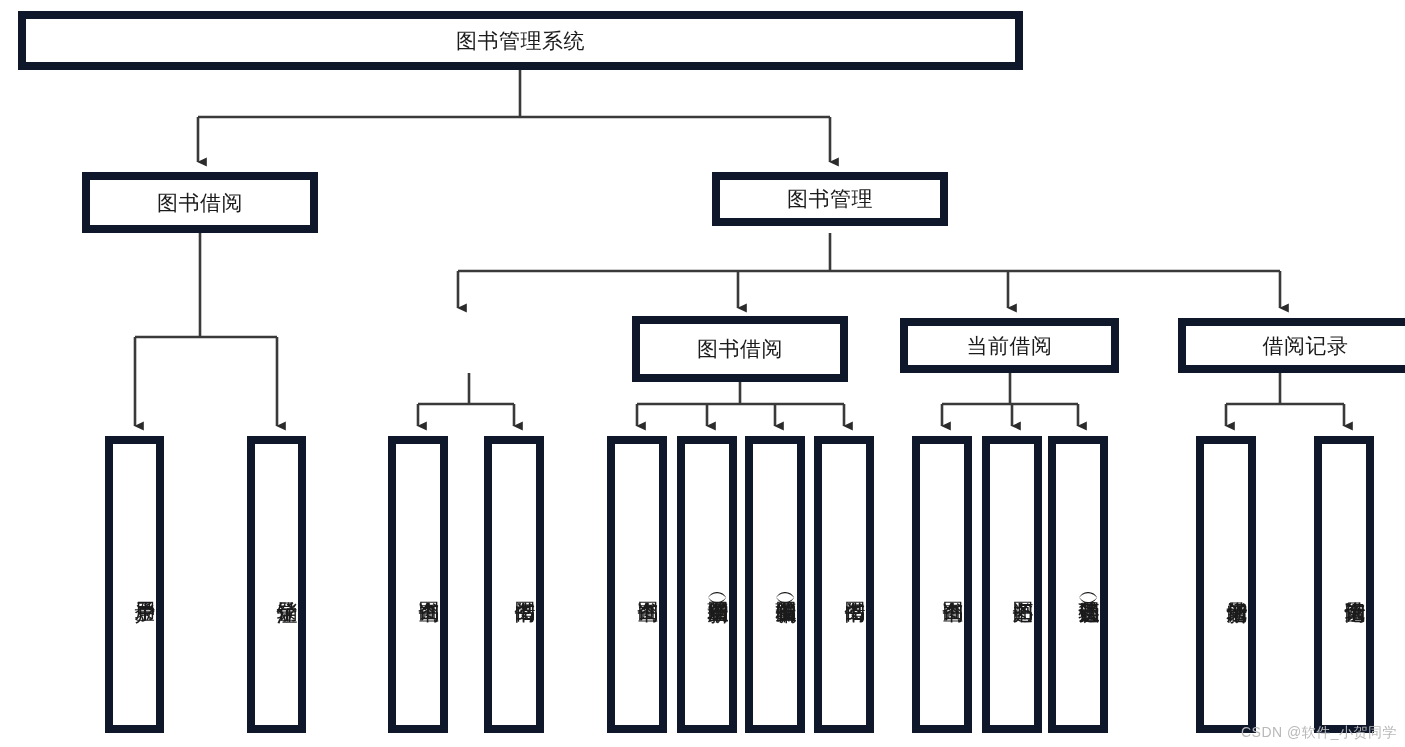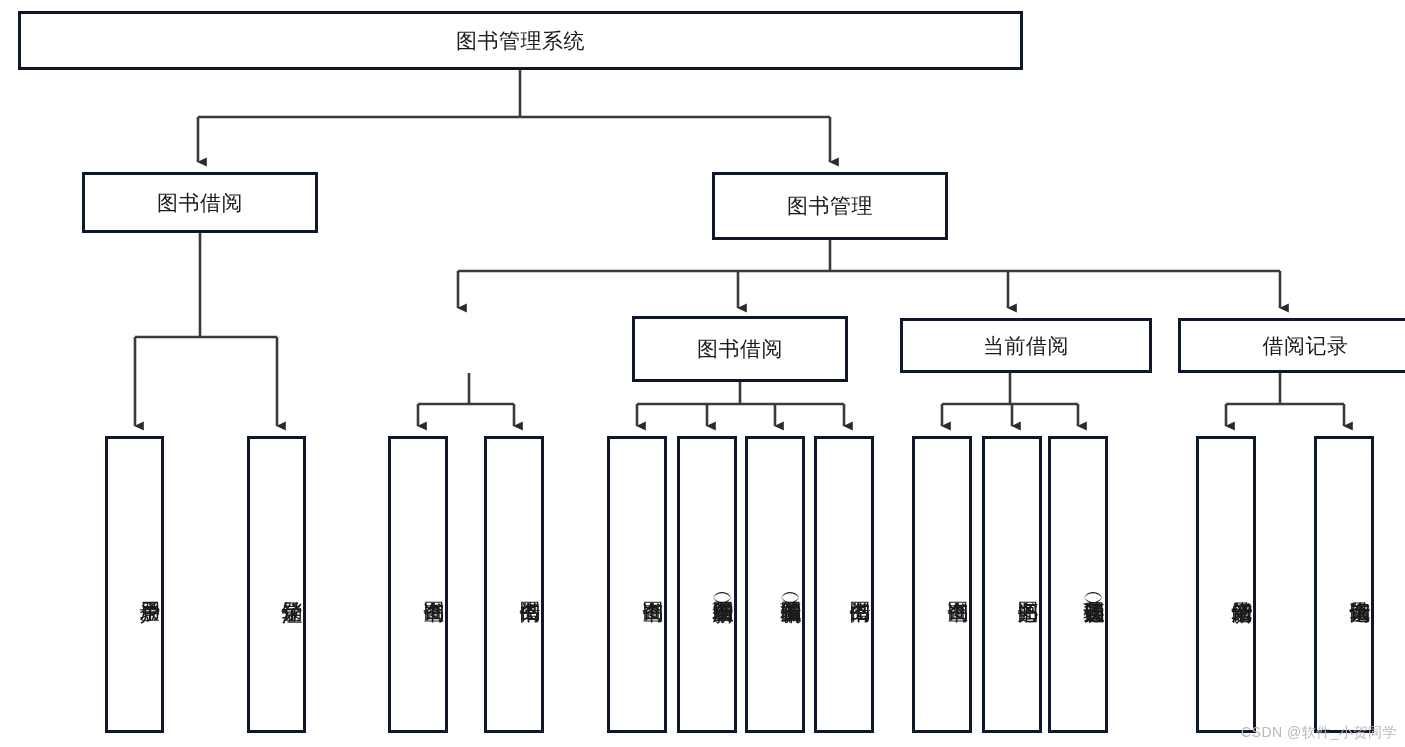--- a/index.html
+++ b/index.html
@@ -21,21 +21,21 @@
     position: absolute;
     left: 0;
     top: 0;
     width: 1405px;
     height: 747px;
     pointer-events: none;
   }
   .node {
     position: absolute;
     box-sizing: border-box;
-    border: 3px solid #0f172a;
+    border: 8px solid #0f172a;
     background: #ffffff;
     display: flex;
     align-items: center;
     justify-content: center;
     color: #1b1b1b;
   }
   .node.horiz {
     font-size: 21px;
     letter-spacing: 0.5px;
   }
@@ -118,28 +118,28 @@
     </g>
   </svg>
 
   <div class="node horiz" style="left:18px; top:11px; width:1005px; height:59px;">
     <span>图书管理系统</span>
   </div>
 
   <div class="node horiz" style="left:82px; top:172px; width:236px; height:61px;">
     <span>图书借阅</span>
   </div>
-  <div class="node horiz" style="left:712px; top:172px; width:236px; height:68px;">
+  <div class="node horiz" style="left:712px; top:172px; width:236px; height:54px;">
     <span>图书管理</span>
   </div>
 
   <div class="node horiz" style="left:632px; top:316px; width:216px; height:66px;">
     <span>图书借阅</span>
   </div>
-  <div class="node horiz" style="left:900px; top:318px; width:252px; height:55px;">
+  <div class="node horiz" style="left:900px; top:318px; width:219px; height:55px;">
     <span>当前借阅</span>
   </div>
   <div class="node horiz" style="left:1170px; top:318px; width:255px; height:55px;margin-left:8px;">
     <span>借阅记录</span>
   </div>
 
   <div class="node vert" style="left:105px; top:436px; width:59px; height:297px;">
     <span>用户登录</span>
   </div>
   <div class="node vert" style="left:247px; top:436px; width:59px; height:297px;">

